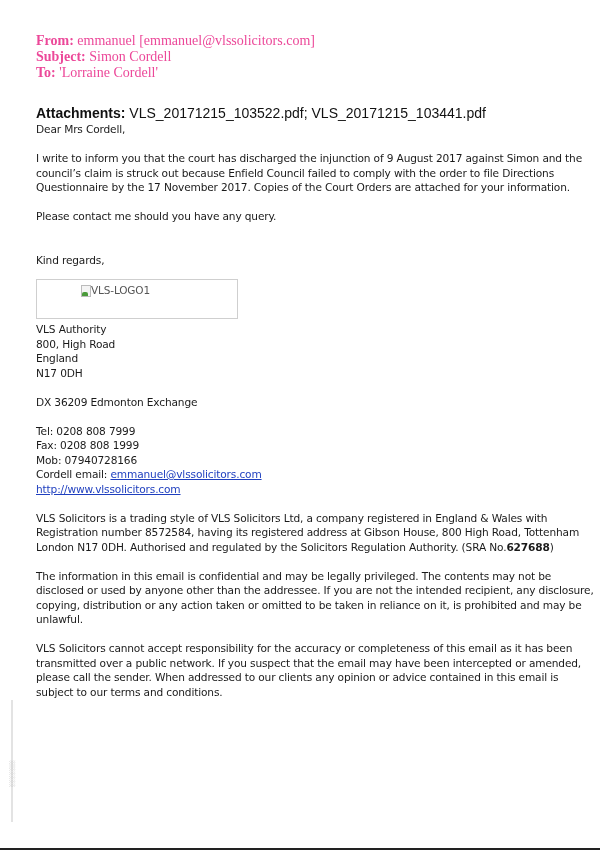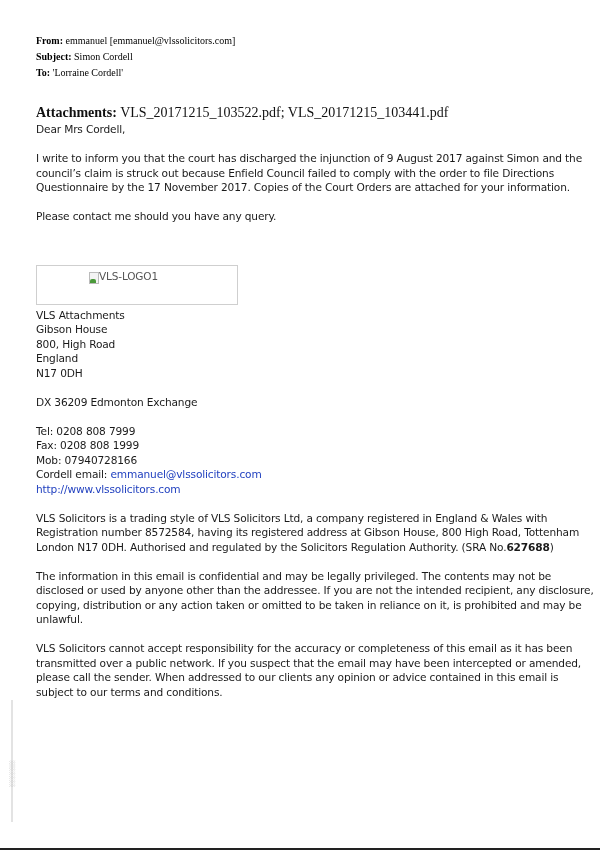--- a/index.html
+++ b/index.html
@@ -1,30 +1,30 @@
 <!DOCTYPE html>
 <html><head>
 <meta charset="utf-8">
 <style>
   html, body { margin:0; padding:0; background:#ffffff; }
   body { width:600px; height:850px; position:relative; overflow:hidden; color:#1a1a1a; }
   .page { position:absolute; left:0; top:0; width:600px; height:850px; background:#fff; }
-  .hdr { position:absolute; left:36px; top:33px; font-family:"Liberation Serif", serif; font-size:10px; line-height:16px; color:#000000; }
+  .hdr { position:absolute; left:36px; top:33px; font-family:"Liberation Serif", serif; font-size:14px; line-height:16px; color:#ec4899; }
   .hdr .row { white-space:nowrap; }
   .hdr b { font-weight:bold; }
-  .attach { position:absolute; left:36px; top:105px; font-family:Liberation Serif, serif; font-size:14px; line-height:16px; white-space:nowrap; color:#111; }
+  .attach { position:absolute; left:36px; top:105px; font-family:Liberation Sans, sans-serif; font-size:14px; line-height:16px; white-space:nowrap; color:#111; }
   .body { position:absolute; left:36px; top:122px; width:560px; font-family:"DejaVu Sans", sans-serif; font-size:10.6px; line-height:14.5px; color:#1a1a1a; letter-spacing:-0.15px; }
   .body p { margin:0; }
   .gap { height:14.5px; }
   .logo-box { width:200px; height:38px; border:1px solid #cfcfcf; margin:4px 0 3px 0; position:relative; }
-  .logo-box .broken { position:absolute; left:14px; top:3px; display:flex; align-items:flex-end; color:#555; font-size:10.5px;padding-left:38px; }
+  .logo-box .broken { position:absolute; left:6px; top:3px; display:flex; align-items:center; color:#555; font-size:10.5px;padding-left:38px; }
   .broken-icon { display:inline-block; width:9px; height:11px; margin-right:1px; position:relative; }
   .broken-icon:before { content:""; position:absolute; left:0; top:0; width:8px; height:10px; border:1px solid #bbb; background:#f4f4f4; }
   .broken-icon:after { content:""; position:absolute; left:1px; bottom:0; width:6px; height:4px; background:#4a9a3a; border-radius:2px 2px 0 0; }
-  a { color:#1f3fbf; }
+  a { color:#1f3fbf; text-decoration:underline; }
   .margin-line { position:absolute; left:11px; top:700px; width:2px; height:122px; background:#e3e3e3; }
   .margin-text { position:absolute; left:-28px; top:770px; transform:rotate(-90deg); transform-origin:center; font-family:"DejaVu Sans", sans-serif; font-size:5px; color:#b8b8b8; white-space:nowrap; width:80px; text-align:center; }
   .bottom-rule { position:absolute; left:0; top:848px; width:600px; height:2px; background:#222; }
 </style>
 </head>
 <body>
 
 <div class="page">
 
   <div class="hdr">
@@ -36,31 +36,31 @@
   <div class="attach"><b>Attachments:</b> <span>VLS_20171215_103522.pdf; VLS_20171215_103441.pdf</span></div>
 
   <div class="body">
     <p>Dear Mrs Cordell,</p>
     <div class="gap"></div>
     <p>I write to inform you that the court has discharged the injunction of 9 August 2017 against Simon and the council’s claim is struck out because Enfield Council failed to comply with the order to file Directions Questionnaire by the 17 November 2017. Copies of the Court Orders are attached for your information.</p>
     <div class="gap"></div>
     <p>Please contact me should you have any query.</p>
     <div class="gap"></div>
     <div class="gap"></div>
+    <p>Kind regards,</p>
     <div class="gap" style="height:8px"></div>
 
     <div class="logo-box">
       <span class="broken">
         <span class="broken-icon"></span>
         <span>VLS-LOGO1</span>
       </span>
     </div>
 
-    <p>VLS Attachments</p>
-    <p>Gibson House</p>
+    <p>VLS Authority</p>
     <p>800, High Road</p>
     <p>England</p>
     <p>N17 0DH</p>
     <div class="gap"></div>
     <p>DX 36209 Edmonton Exchange</p>
     <div class="gap"></div>
     <p>Tel: 0208 808 7999</p>
     <p>Fax: 0208 808 1999</p>
     <p>Mob: 07940728166</p>
     <p><span>Cordell email: </span><a>emmanuel@vlssolicitors.com</a></p>

